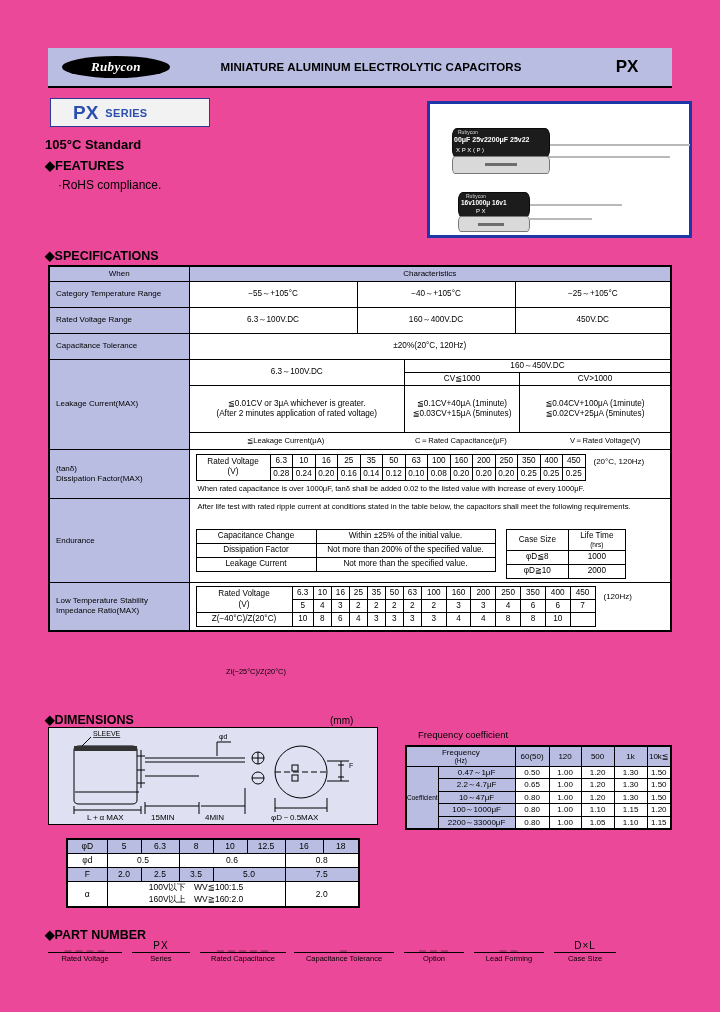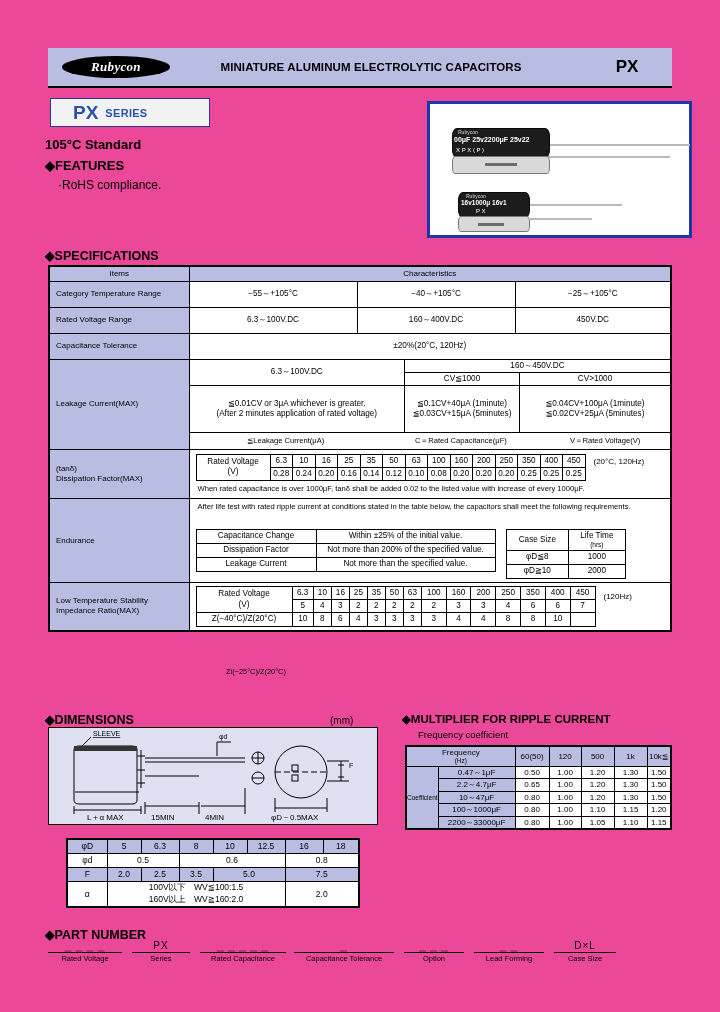--- a/index.html
+++ b/index.html
@@ -137,21 +137,21 @@
     <div class="cap-txt" style="left:36px;top:89px;font-size:5px;opacity:.8;">Rubycon</div>
     <div class="cap-txt" style="left:31px;top:95px;font-size:6.5px;font-weight:bold;">16v1000μ   16v1</div>
     <div class="cap-txt" style="left:46px;top:104px;font-size:6px;">P X</div>
   </div>
 
   <div class="sec-h" style="left:45px;top:248px;">◆SPECIFICATIONS</div>
 
   <table class="tbl" id="specs">
     <tbody>
         <tr>
-      <td class="hcell" style="width:140px;">Items</td>
+      <td class="hcell" style="width:140px;">When</td>
       <td class="hcell" colspan="3">Characteristics</td>
     </tr>
     <tr>
       <td class="itemcell tall">Category Temperature Range</td>
       <td class="white tall" style="width:168px;">−55～+105°C</td>
       <td class="white tall" style="width:158px;">−40～+105°C</td>
       <td class="white tall">−25～+105°C</td>
     </tr>
     <tr>
       <td class="itemcell tall">Rated Voltage Range</td>
@@ -471,21 +471,20 @@
       <td class="white" style="height:26px;">α</td>
       <td class="white" colspan="5">
         <div>100V以下　WV≦100:1.5</div>
         <div>160V以上　WV≧160:2.0</div>
       </td>
       <td class="white" colspan="2">2.0</td>
     </tr>
   </tbody>
     </table>
 
-  <div class="sec-h" style="left:402px;top:712px;font-size:11.5px;">◆MULTIPLIER FOR RIPPLE CURRENT</div>
   <div style="position:absolute;left:418px;top:729px;font-size:9.5px;">Frequency coefficient</div>
 
   <table class="tbl" id="ripple">
     <tbody>
         <tr>
       <td class="lav" colspan="2" style="width:100px;height:20px;">
         <div>Frequency</div>
         <div style="font-size:6.5px;">(Hz)</div>
       </td>
       <td class="lav" style="width:34px;">60(50)</td>

